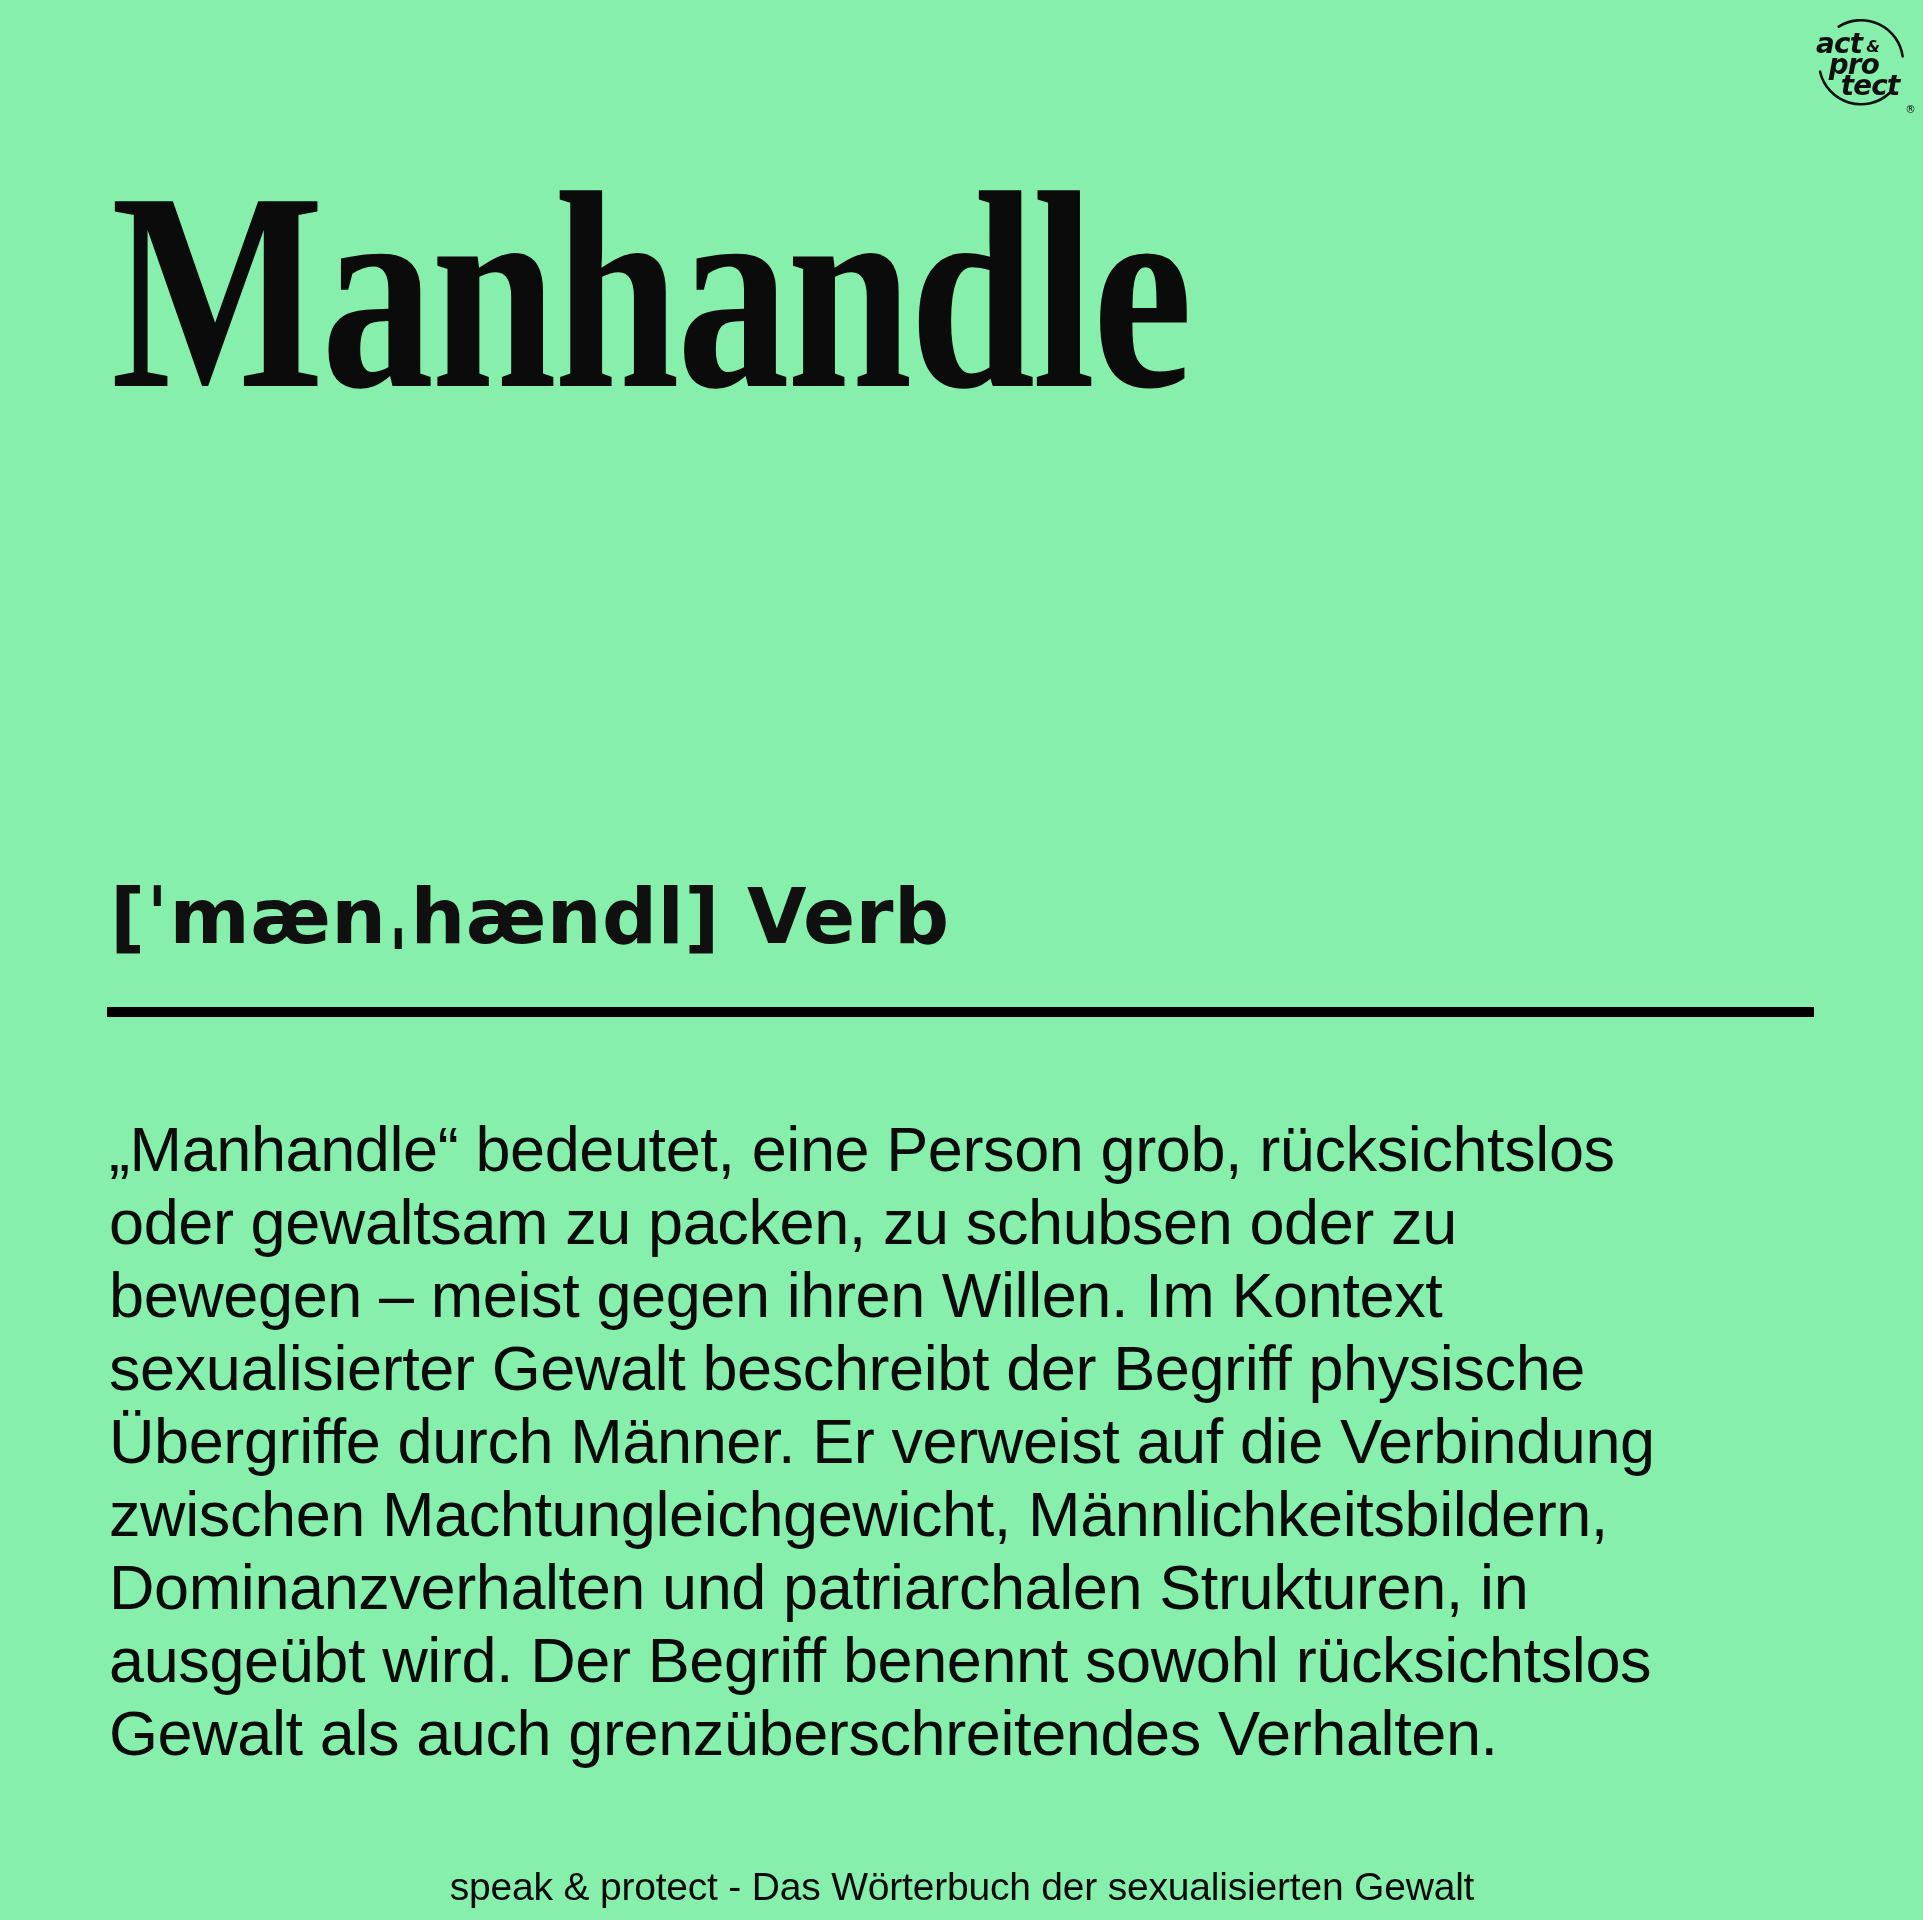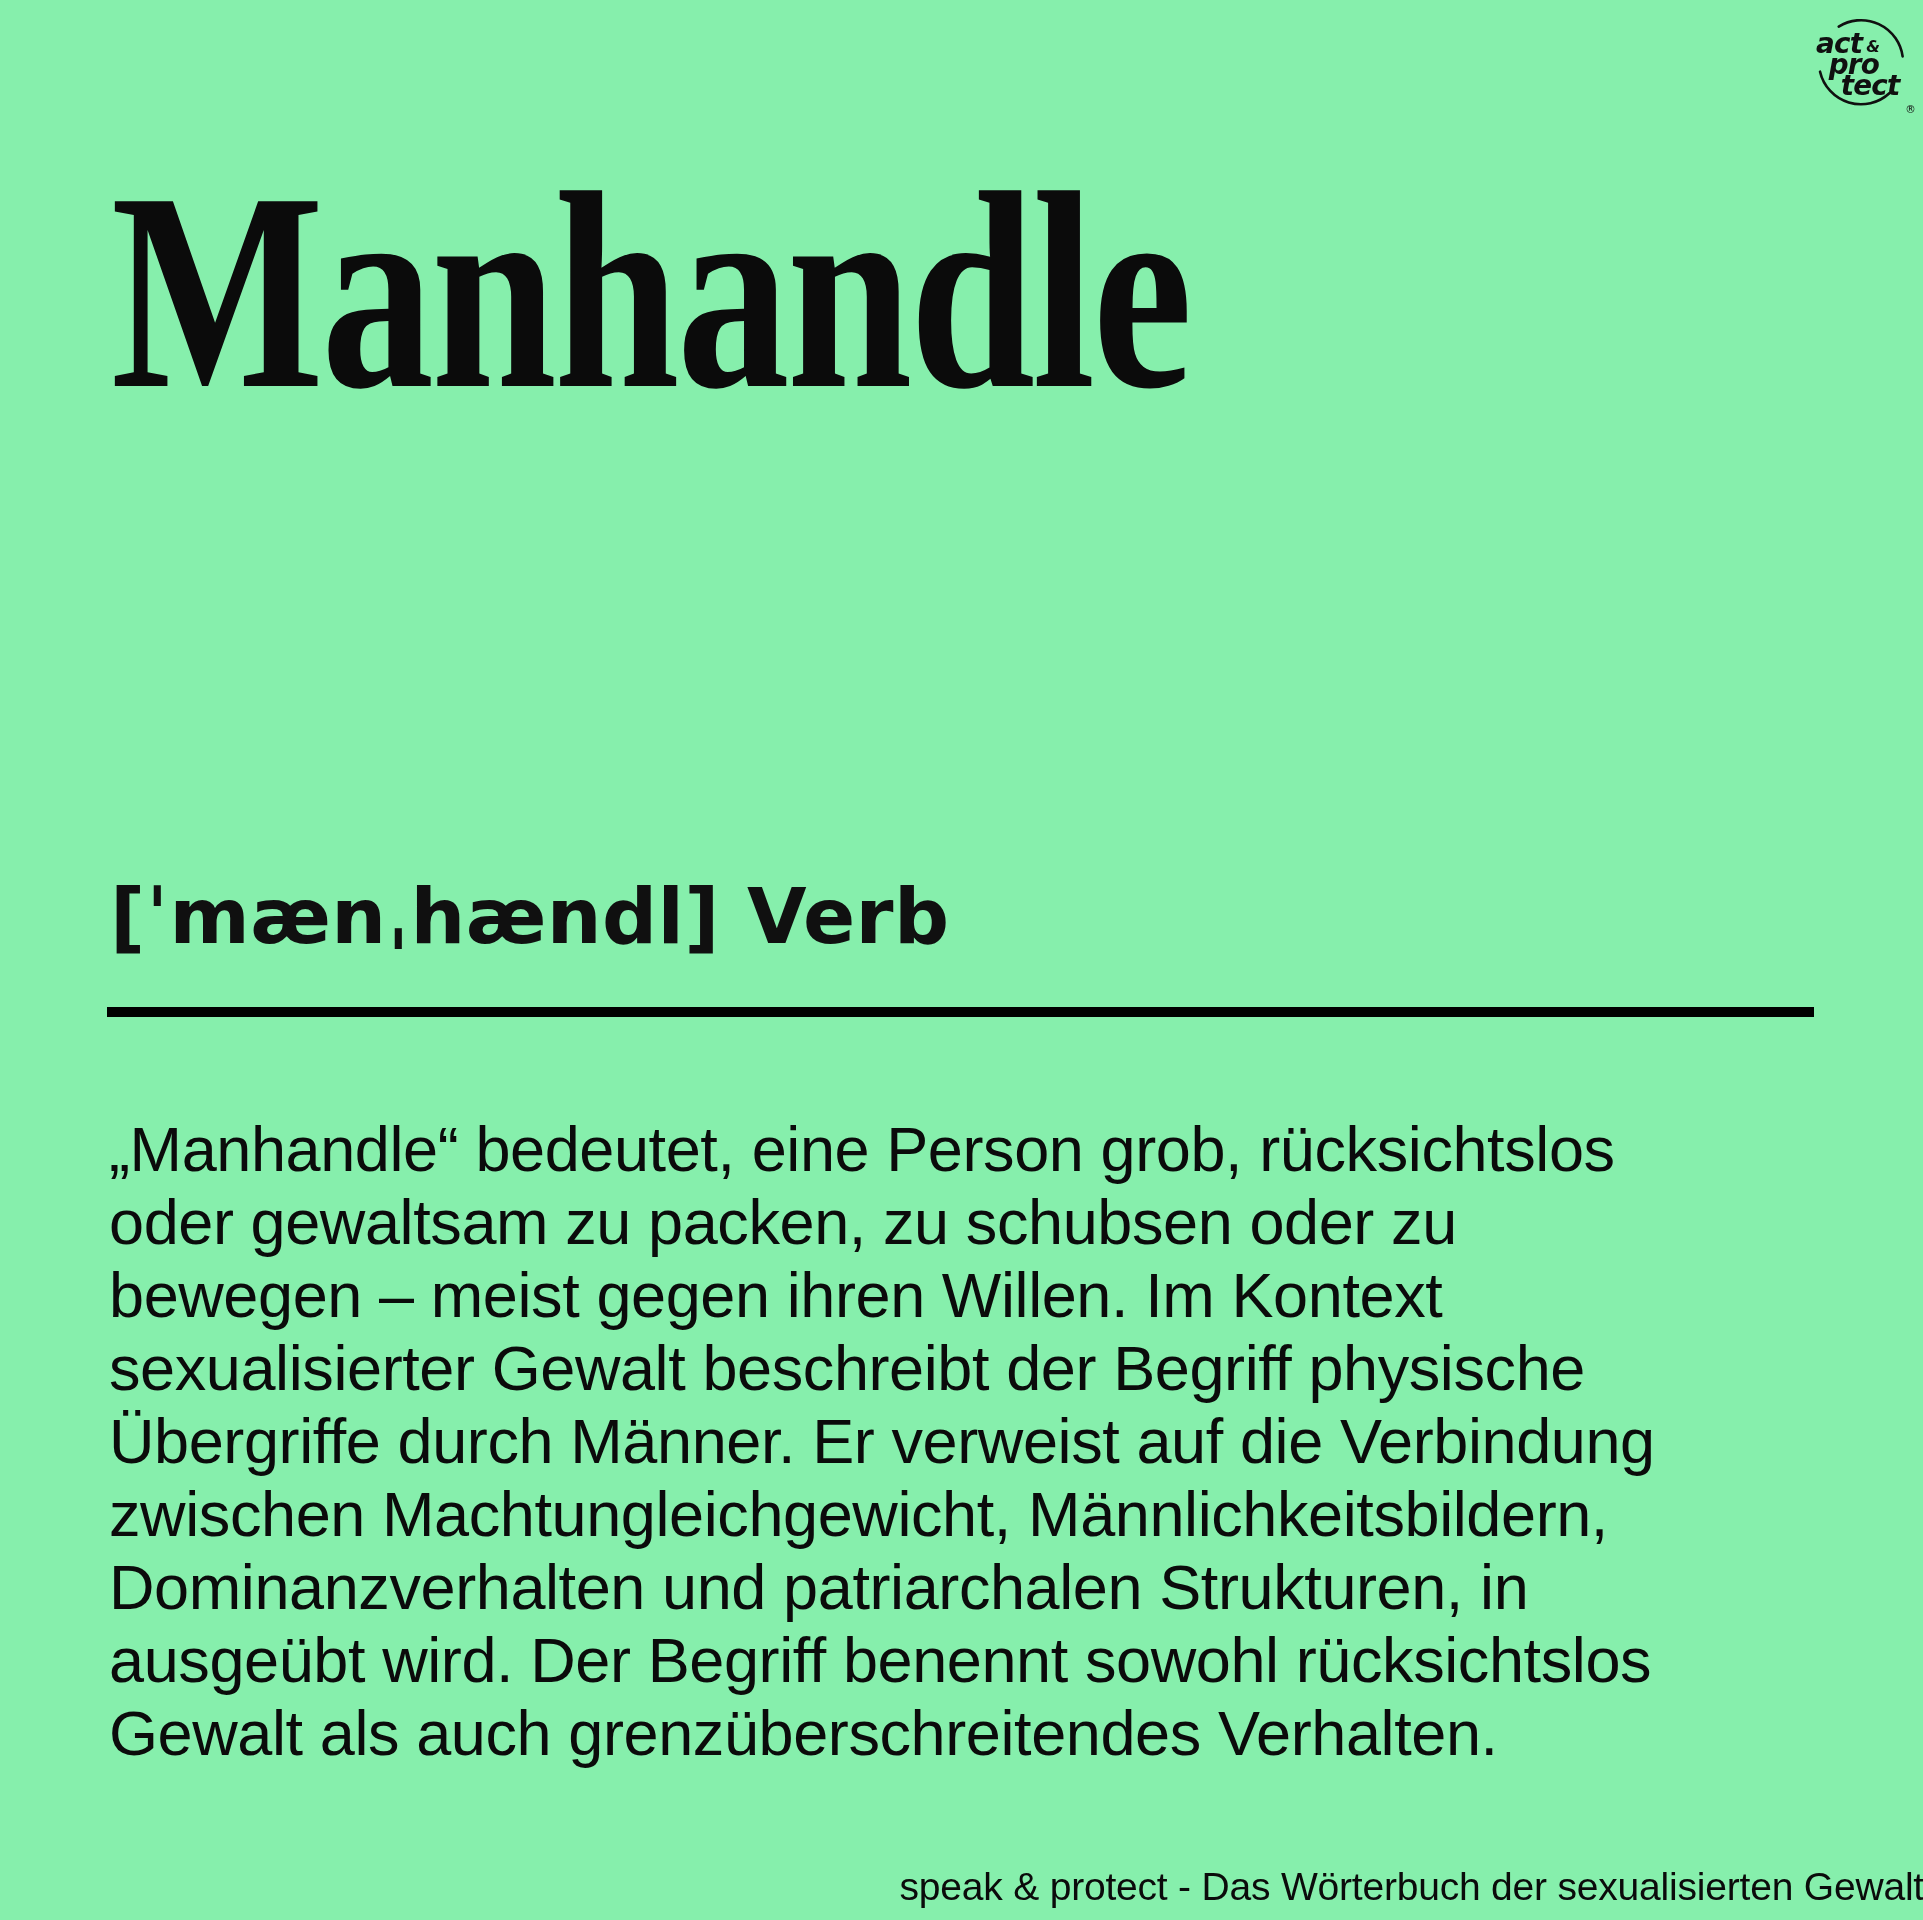--- a/index.html
+++ b/index.html
@@ -91,21 +91,21 @@
   .definition .line {
     white-space: nowrap;
   }
 
   
   .footer-caption {
     position: absolute;
     left: 0;
     right: 0;
     top: 1865px;
-    text-align: right;
+    text-align: center;
     font-size: 39px;
     font-weight: 500;
     letter-spacing: -0.2px;
     color: #0b0b0b;
   }
 </style>
 </head>
 <body>
 
 <div class="page">

